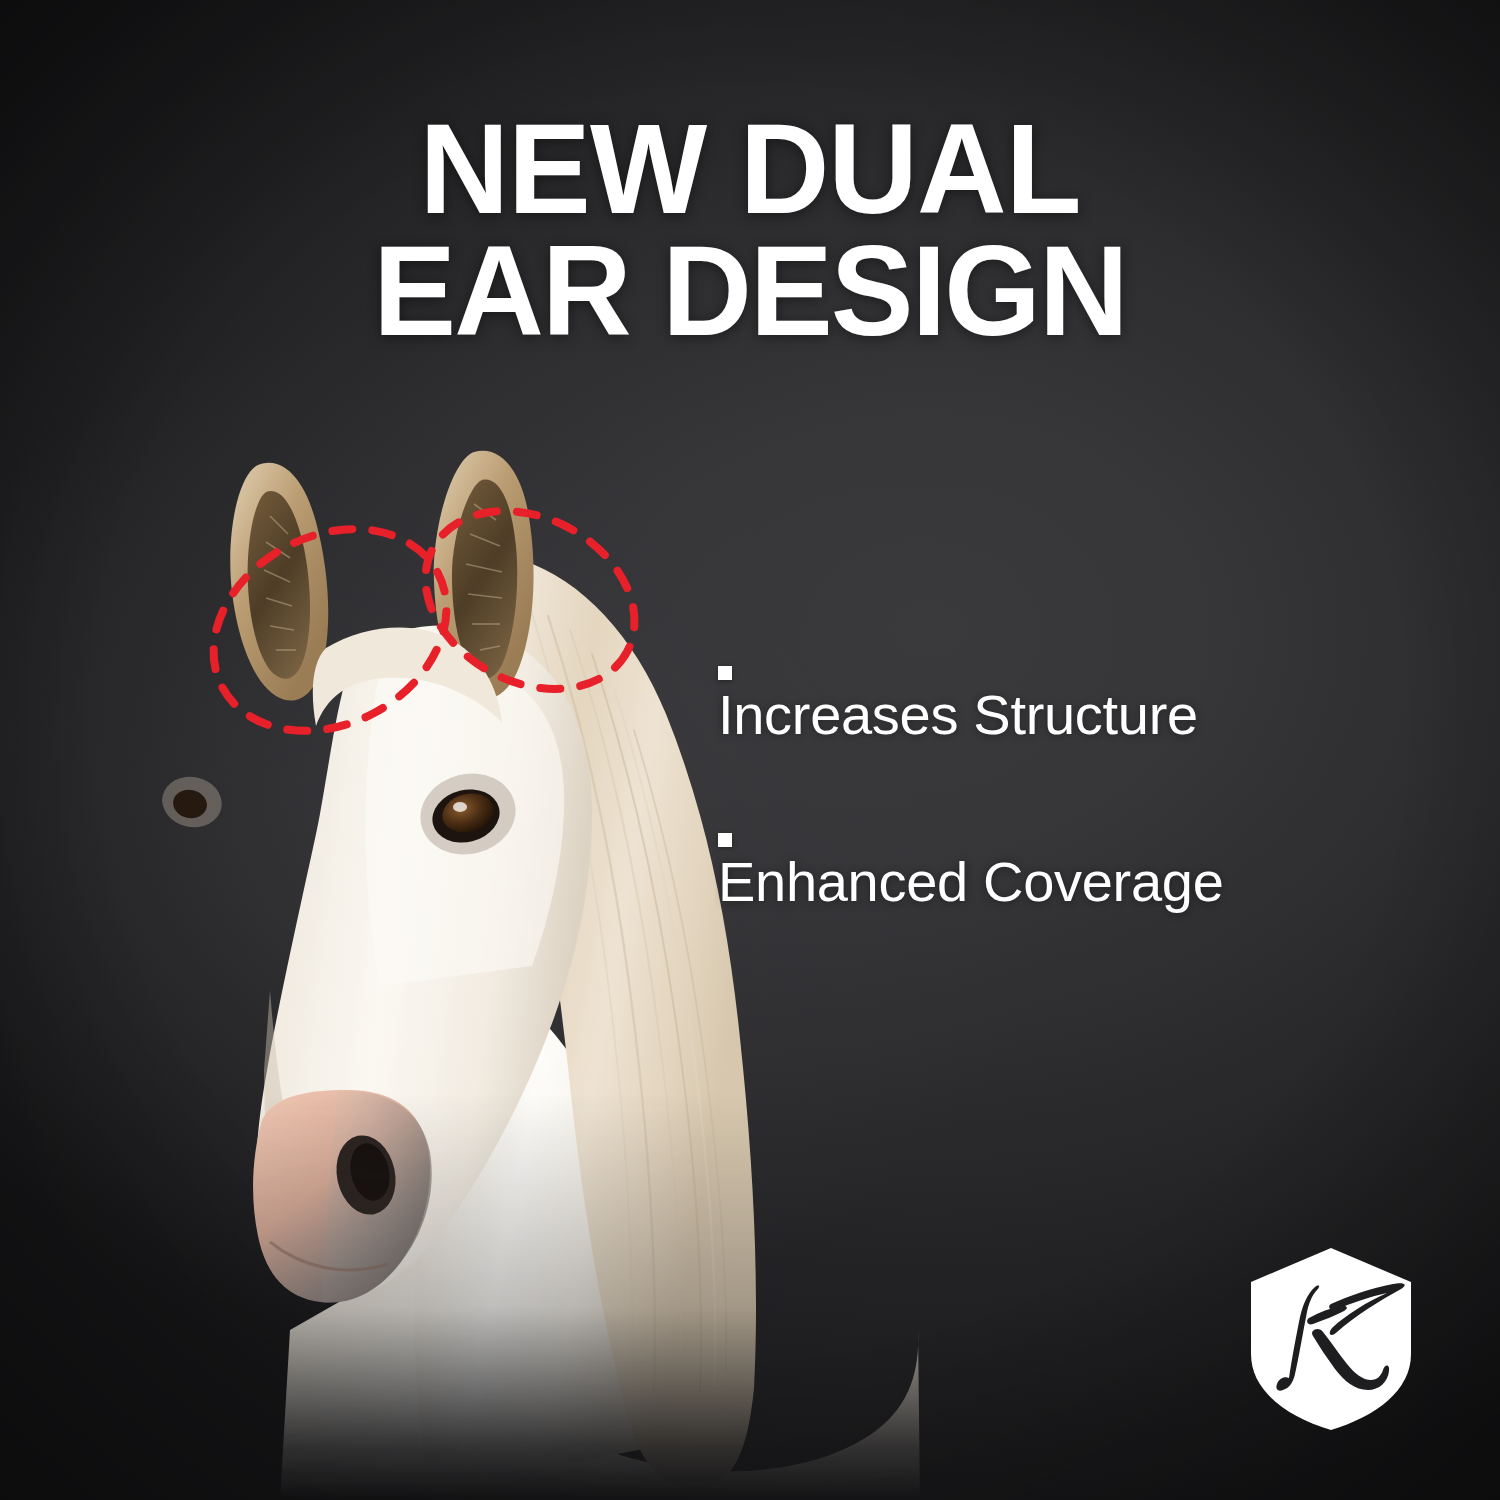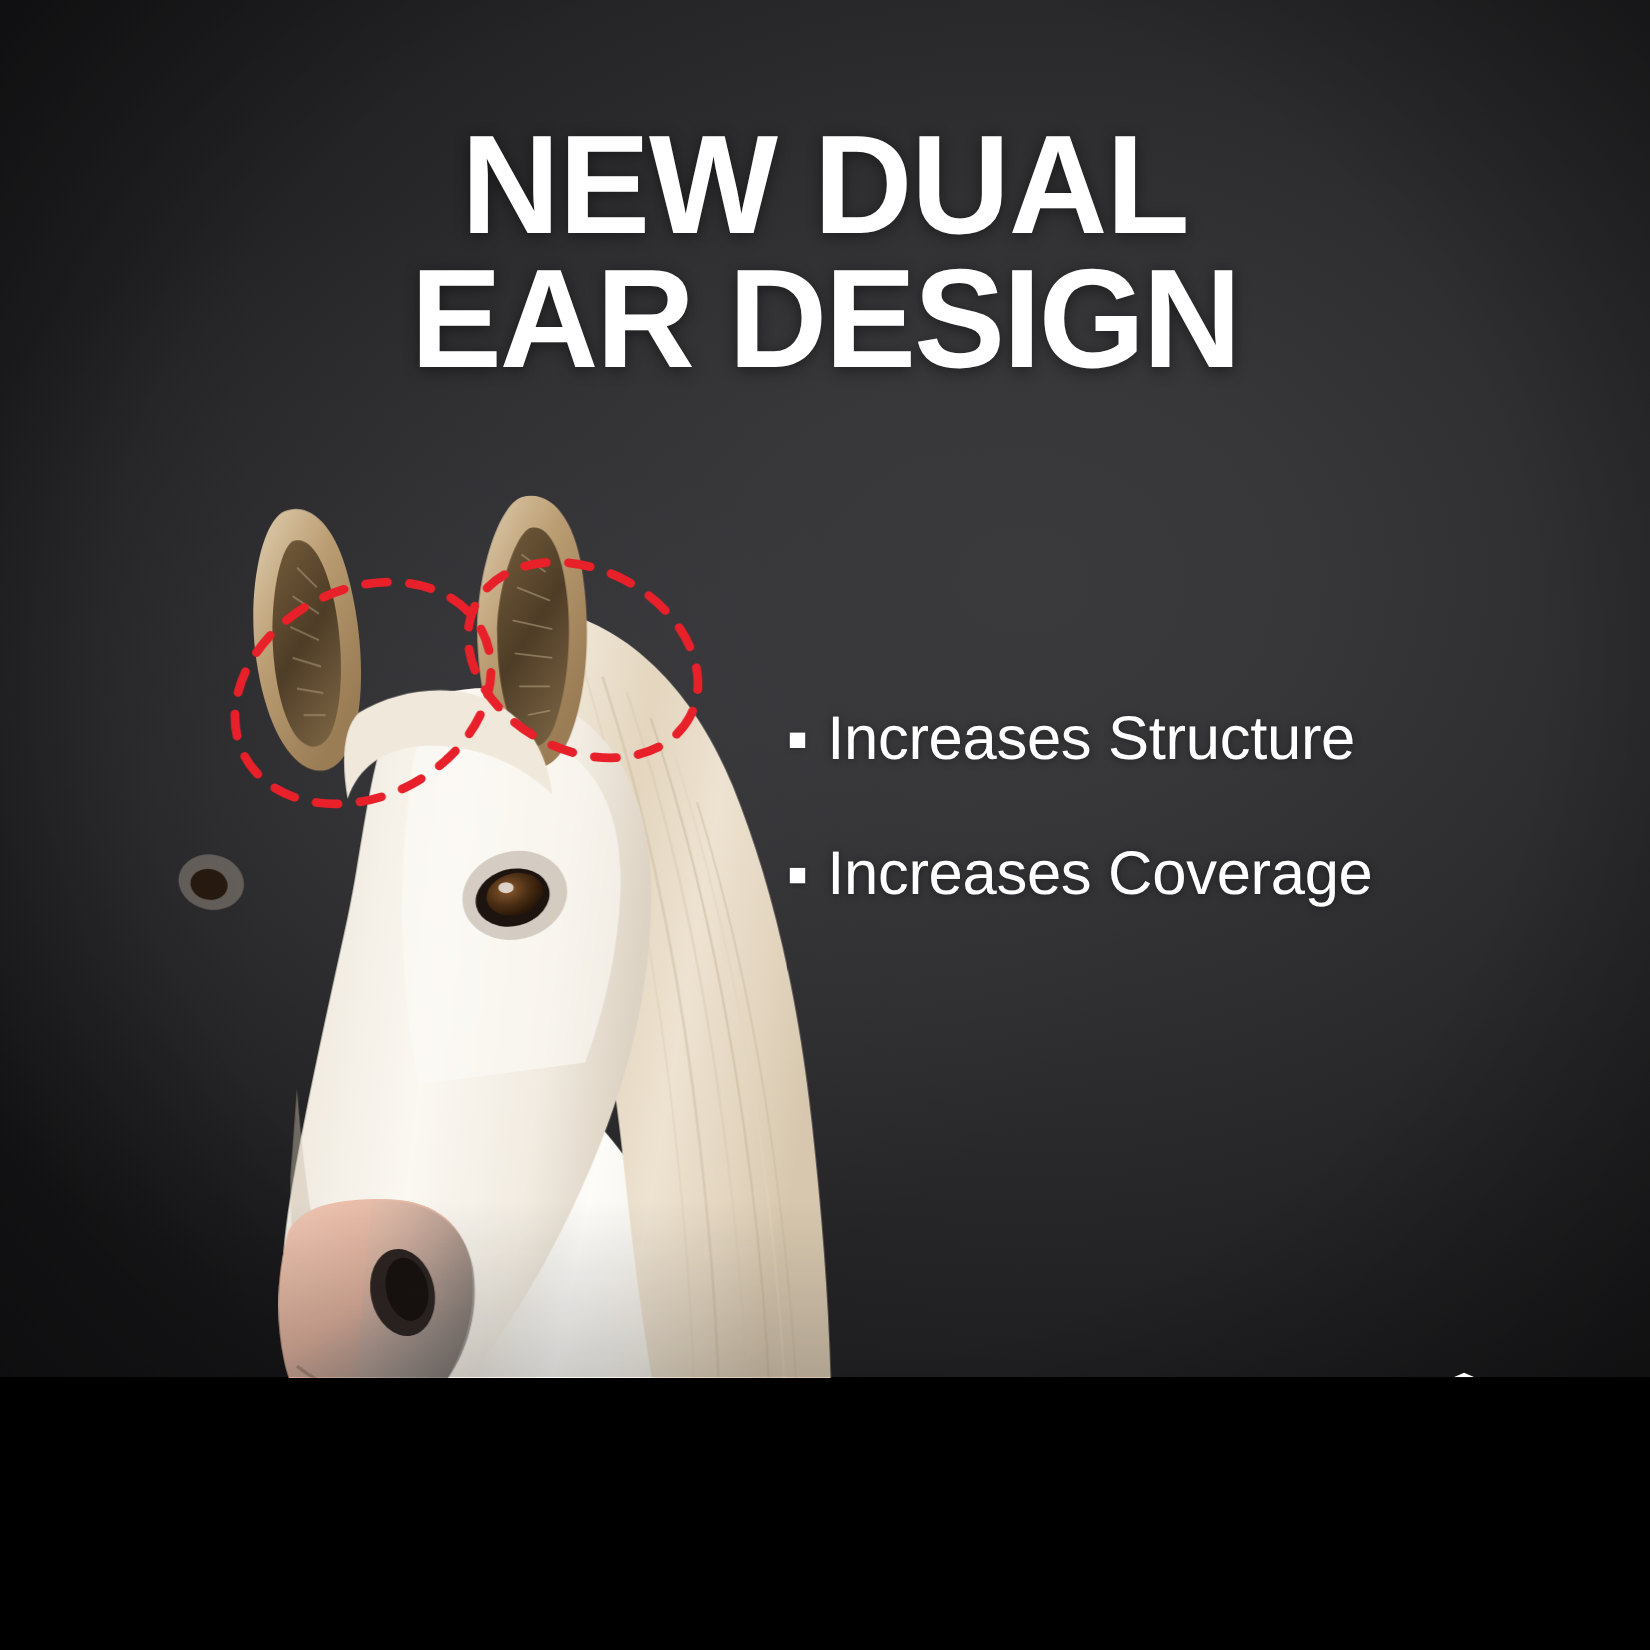--- a/index.html
+++ b/index.html
@@ -3,21 +3,21 @@
 <meta charset="utf-8">
 <style>
   html, body {
     margin: 0;
     padding: 0;
     background: #000;
   }
   #canvas {
     position: relative;
     width: 1500px;
-    height: 1252px;
+    height: 1500px;
     overflow: hidden;
     font-family: "Liberation Sans", sans-serif;
     background: #1b1b1d;
   }
   
   .bg-base {
     position: absolute;
     inset: 0;
     background: #1b1b1d;
   }
@@ -64,20 +64,21 @@
   .bullets {
     position: absolute;
     left: 718px;
     top: 636px;
     width: 690px;
   }
   .bullet-row {
     display: flex;
     align-items: flex-start;
     margin-bottom: 52px;
+    flex-direction: column;
   }
   .bullet-mark {
     width: 14px;
     height: 14px;
     background: #ffffff;
     margin-top: 30px;
     margin-right: 20px;
     flex: 0 0 auto;
     box-shadow: 0 1px 5px rgba(0,0,0,0.4);
   }
@@ -300,21 +301,21 @@
     <div class="bullet-row">
       <div class="bullet-mark"></div>
       <div class="bullet-text">
         <span>Increases Structure</span><br>
       </div>
     </div>
 
     <div class="bullet-row">
       <div class="bullet-mark"></div>
       <div class="bullet-text">
-        <span>Increases Coverage</span><br>
+        <span>Enhanced Coverage</span><br>
       </div>
     </div>
 
   </div>
 
   <div class="logo">
     <svg width="176" height="186" viewBox="0 0 176 186" xmlns="http://www.w3.org/2000/svg">
       <path fill="#ffffff" d="M88 2 L168 36 L168 108 C168 144 134 170 88 184 C42 170 8 144 8 108 L8 36 Z"></path>
       <g fill="#1e1e20">
 

